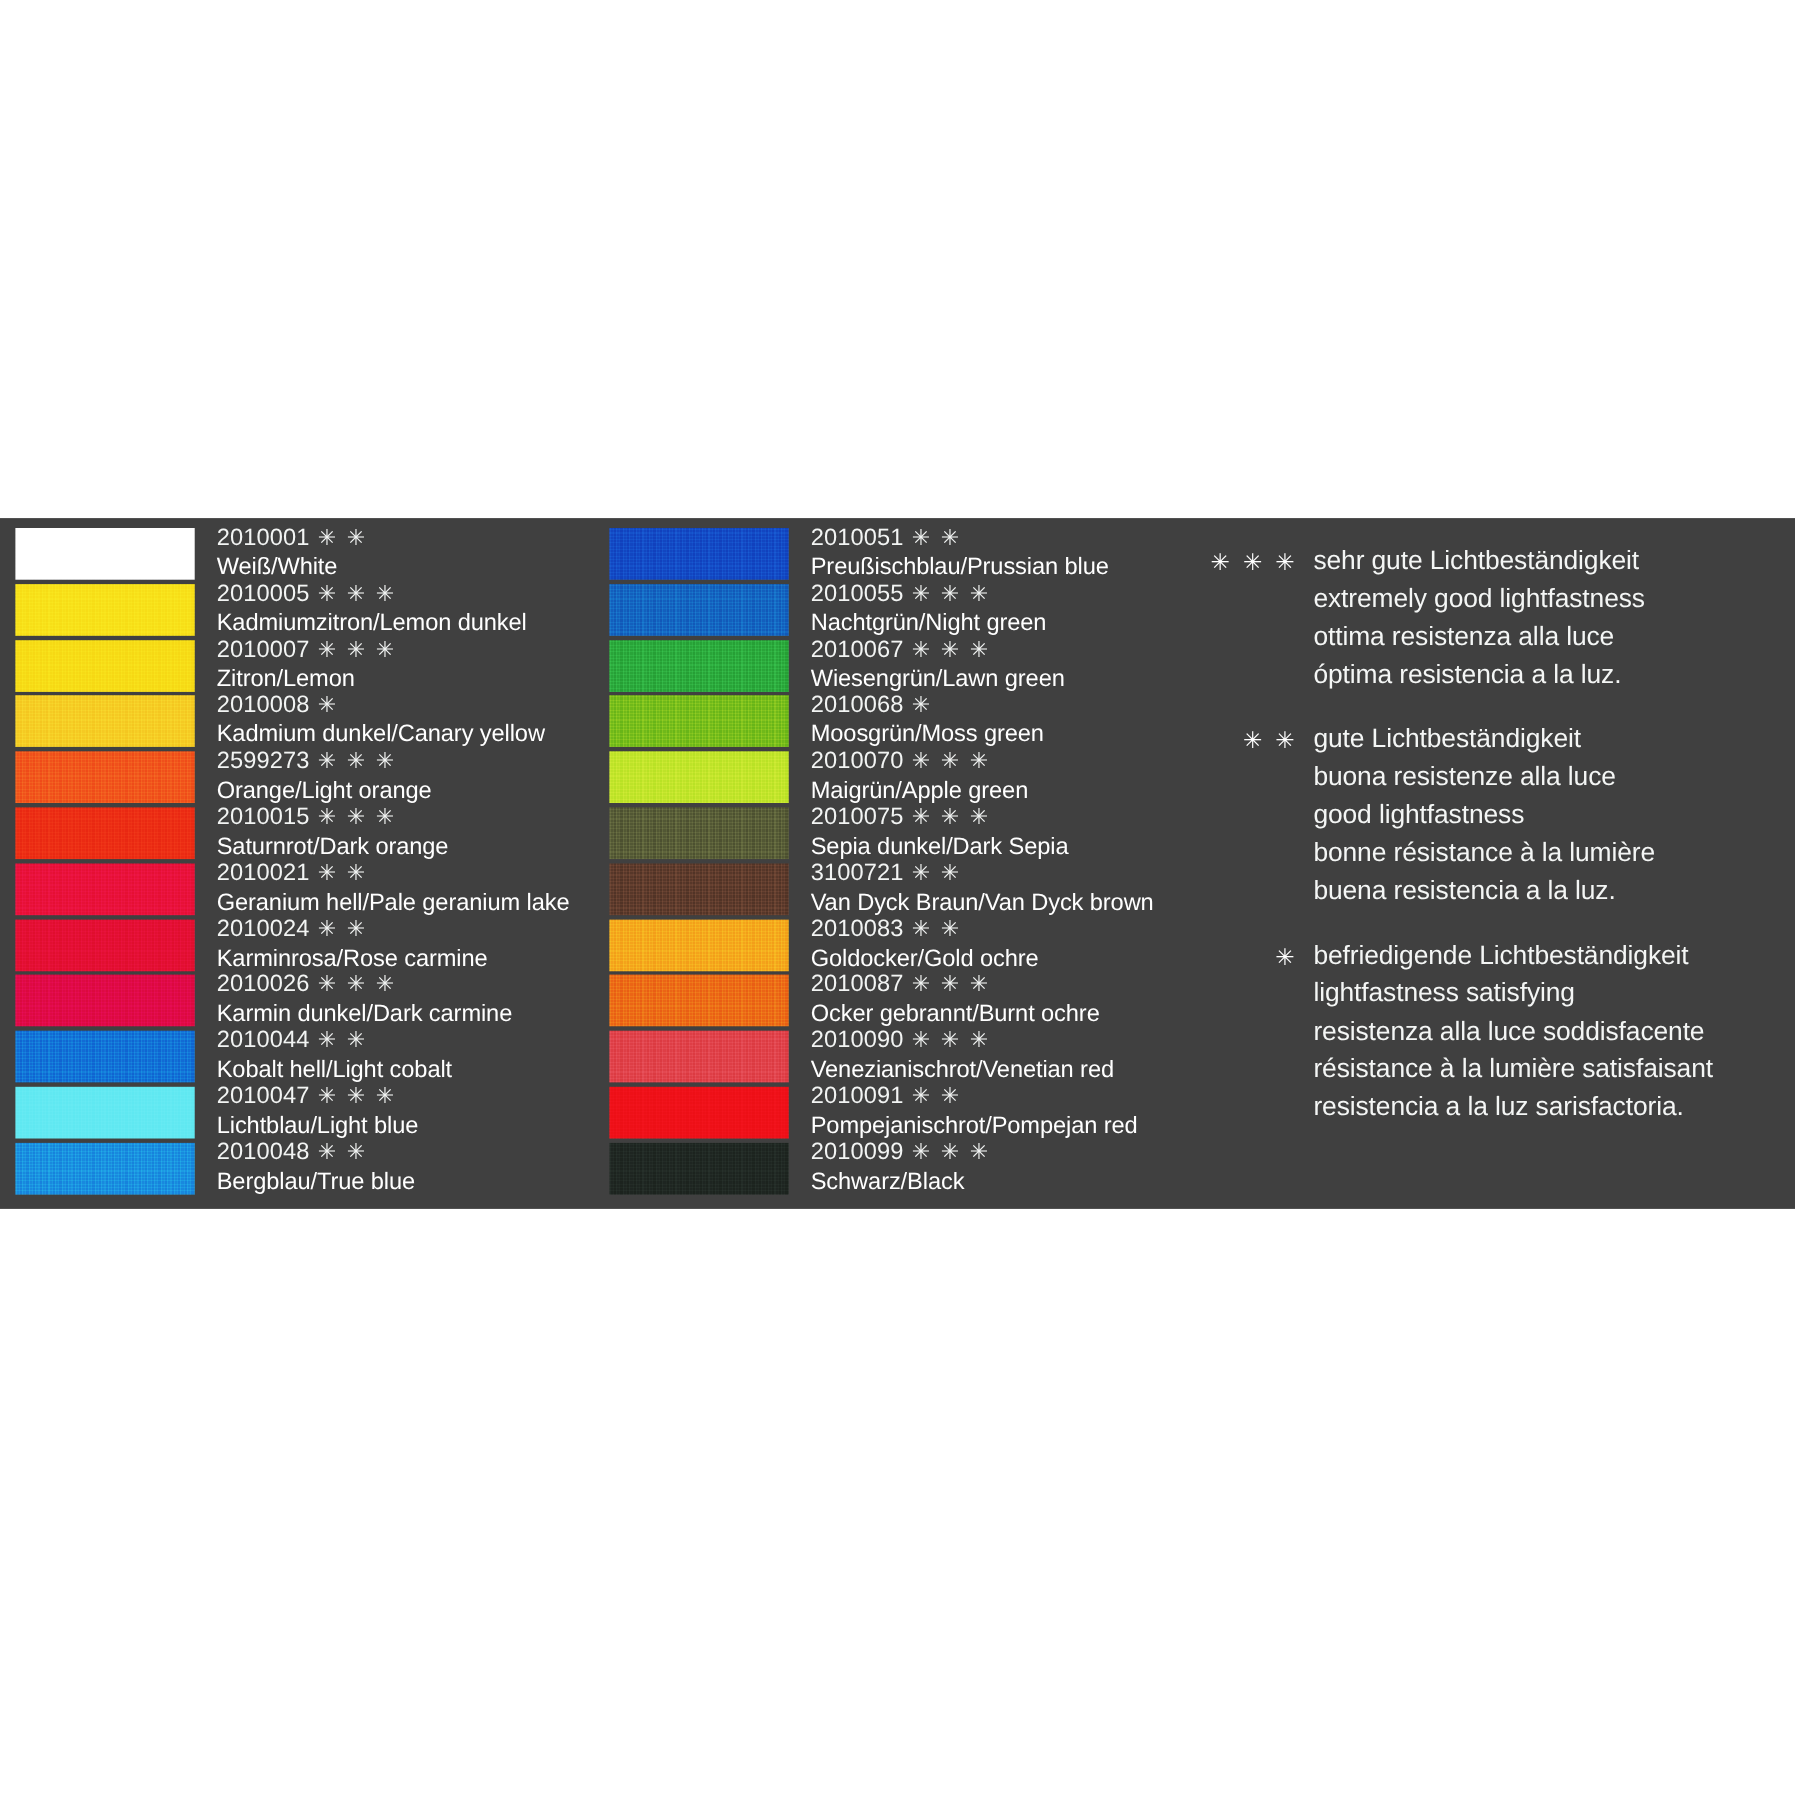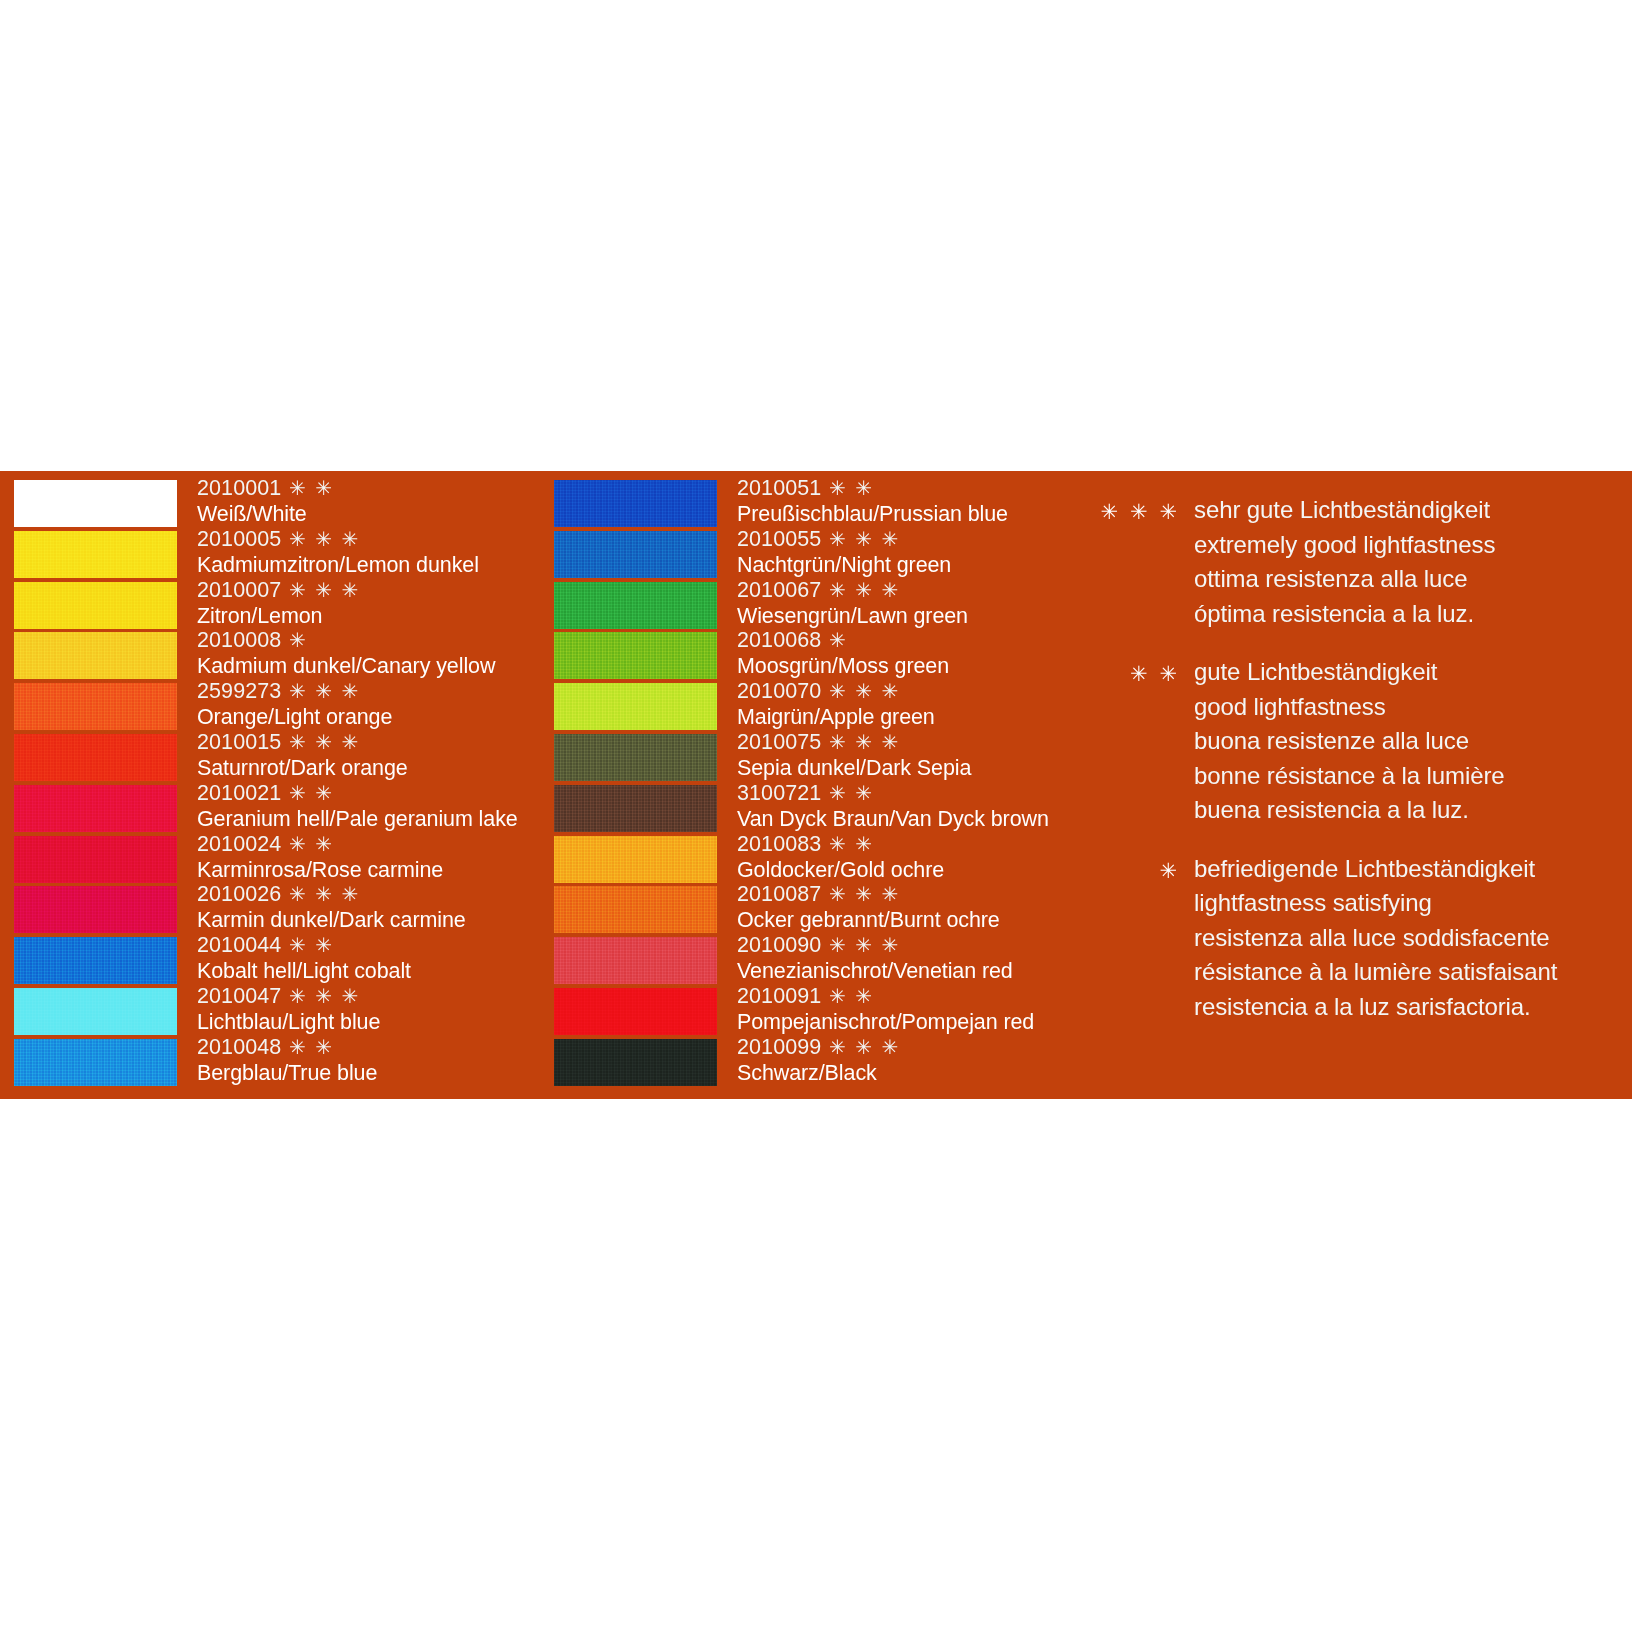--- a/index.html
+++ b/index.html
@@ -22,21 +22,21 @@
     background: #ffffff;
   }
 
   
   #panel {
     position: absolute;
     left: 0;
     top: 471px;
     width: 1632px;
     height: 628px;
-    background: #c2410c;
+    background: #404040;
     overflow: hidden;
   }
 
   
   .swatch-column {
     position: absolute;
     top: 8px;
   }
   #column-1 { left: 14px; }
   #column-2 { left: 554px; }
@@ -320,22 +320,22 @@
             <div class="legend-line">sehr gute Lichtbeständigkeit</div>
             <div class="legend-line">extremely good lightfastness</div>
             <div class="legend-line">ottima resistenza alla luce</div>
             <div class="legend-line">óptima resistencia a la luz.</div>
           </div>
         </div>
         <div class="legend-group">
           <div class="legend-stars">✳ ✳</div>
           <div class="legend-lines">
             <div class="legend-line">gute Lichtbeständigkeit</div>
+            <div class="legend-line">buona resistenze alla luce</div>
             <div class="legend-line">good lightfastness</div>
-            <div class="legend-line">buona resistenze alla luce</div>
             <div class="legend-line">bonne résistance à la lumière</div>
             <div class="legend-line">buena resistencia a la luz.</div>
           </div>
         </div>
         <div class="legend-group">
           <div class="legend-stars">✳</div>
           <div class="legend-lines">
             <div class="legend-line">befriedigende Lichtbeständigkeit</div>
             <div class="legend-line">lightfastness satisfying</div>
             <div class="legend-line">resistenza alla luce soddisfacente</div>

